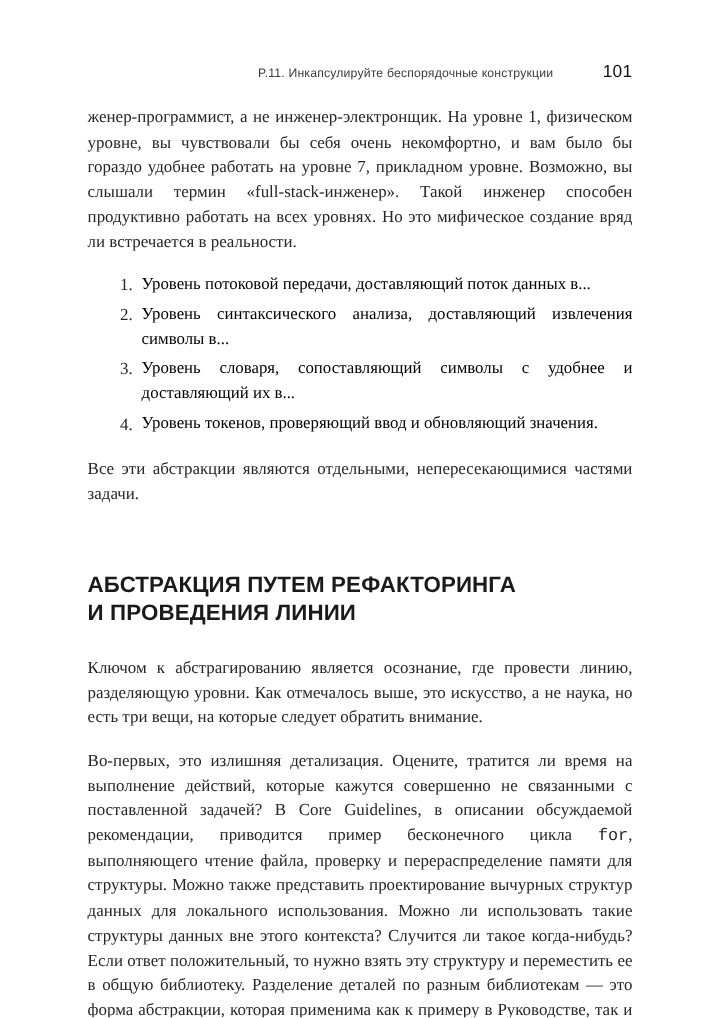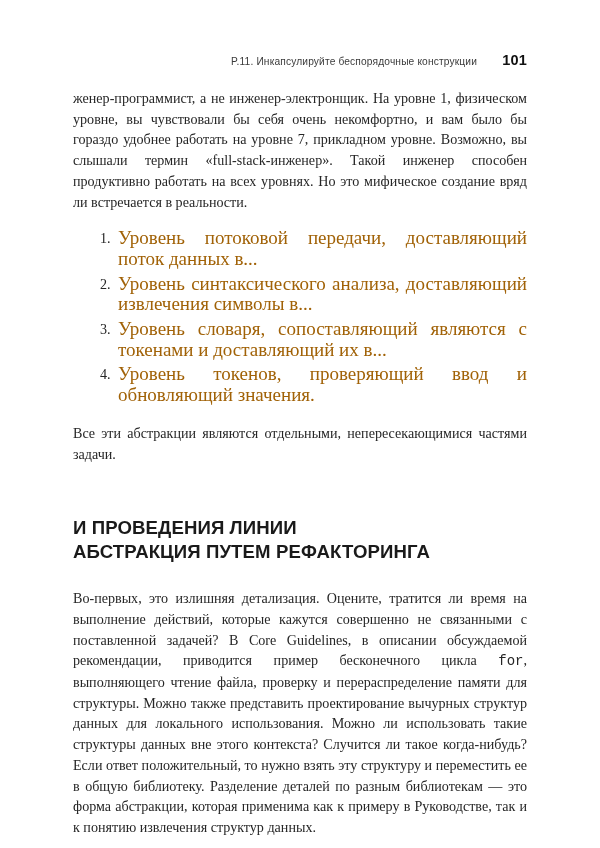--- a/index.html
+++ b/index.html
@@ -23,34 +23,34 @@
   
   .running-head {
     position: absolute;
     left: 70px;
     right: 73px;
     top: 52px;
     height: 20px;
     display: flex;
     align-items: baseline;
     justify-content: flex-end;
-    gap: 24px;
+    gap: 40px;
     font-family: "Liberation Sans", "DejaVu Sans", sans-serif;
   }
 
   .running-head .head-title {
     font-size: 10.2px;
     letter-spacing: 0.15px;
     color: #3b3b3b;
     white-space: nowrap;
   }
 
   .running-head .folio {
     font-size: 14.5px;
-    font-weight: bold;
+    font-weight: normal;
     color: #111111;
     letter-spacing: 0.2px;
     min-width: 26px;
     text-align: right;
   }
 
   
   .column {
     position: absolute;
     left: 73px;
@@ -88,24 +88,24 @@
     padding: 0;
     list-style: none;
     counter-reset: stepnum;
   }
 
   ol.steps > li {
     position: relative;
     counter-increment: stepnum;
     padding-left: 45px;
     margin-bottom: 4px;
-    font-size: 19px;
+    font-size: 14px;
     line-height: 20.7px;
     text-align: justify;
-    color: #a16207;
+    color: #000000;
   }
 
   ol.steps > li::before {
     content: counter(stepnum) ".";
     position: absolute;
     left: 27px;
     top: 0;
     width: 16px;
     text-align: left;
     font-size: 14.1px;
@@ -147,30 +147,31 @@
   </div>
 
   <div class="column">
 
     <p class="body">женер-программист, а не инженер-электронщик. На уровне 1, физическом уровне, вы чувствовали бы себя очень некомфортно, и вам было бы гораздо удобнее работать на уровне 7, прикладном уровне. Возможно, вы слышали термин «full-stack-инженер». Такой инженер способен продуктивно работать на всех уровнях. Но это мифическое создание вряд ли встречается в реальности.</p>
 
 
     <ol class="steps">
       <li>Уровень потоковой передачи, доставляющий поток данных в...</li>
       <li>Уровень синтаксического анализа, доставляющий извлечения символы в...</li>
-      <li>Уровень словаря, сопоставляющий являются с токенами и доставляющий их в...</li>
+      <li>Уровень словаря, сопоставляющий символы с удобнее и доставляющий их в...</li>
       <li>Уровень токенов, проверяющий ввод и обновляющий значения.</li>
     </ol>
 
     <p class="body para-gap-lg">Все эти абстракции являются отдельными, непересекающимися частями задачи.</p>
 
     <div class="heading-block">
       <h2 class="section-title">
+        <span class="title-line">АБСТРАКЦИЯ ПУТЕМ РЕФАКТОРИНГА</span>
         <span class="title-line">И ПРОВЕДЕНИЯ ЛИНИИ</span>
-        <span class="title-line">АБСТРАКЦИЯ ПУТЕМ РЕФАКТОРИНГА</span>
       </h2>
     </div>
 
+    <p class="body">Ключом к абстрагированию является осознание, где провести линию, разделяющую уровни. Как отмечалось выше, это искусство, а не наука, но есть три вещи, на которые следует обратить внимание.</p>
 
     <p class="body"><span>Во-первых, это излишняя детализация. Оцените, тратится ли время на выполнение действий, которые кажутся совершенно не связанными с поставленной задачей? В Core Guidelines, в описании обсуждаемой рекомендации, приводится пример бесконечного цикла </span><code class="mono">for</code><span>, выполняющего чтение файла, проверку и перераспределение памяти для структуры. Можно также представить проектирование вычурных структур данных для локального использования. Можно ли использовать такие структуры данных вне этого контекста? Случится ли такое когда-нибудь? Если ответ положительный, то нужно взять эту структуру и переместить ее в общую библиотеку. Разделение деталей по разным библиотекам — это форма абстракции, которая применима как к примеру в Руководстве, так и к понятию извлечения структур данных.</span></p>
 
   </div>
 </div>
 
 </body></html>

